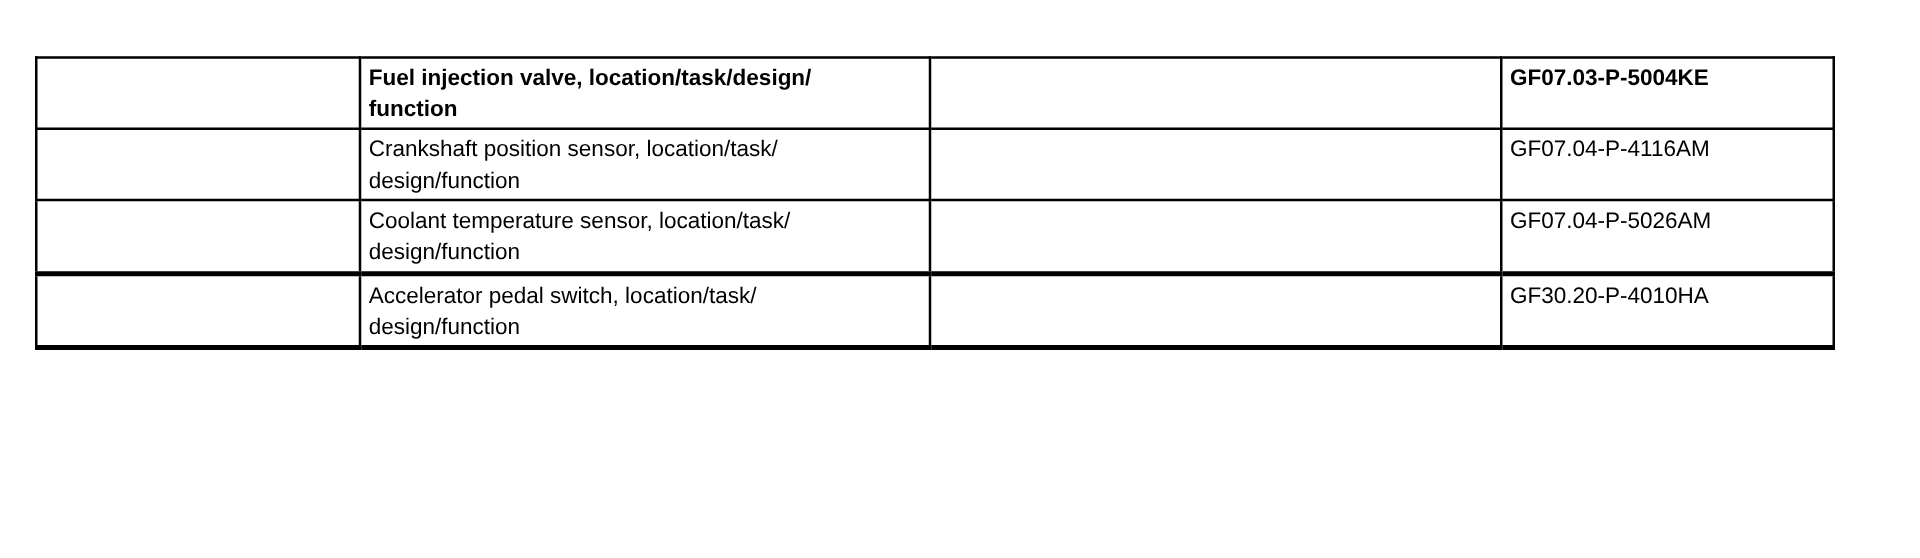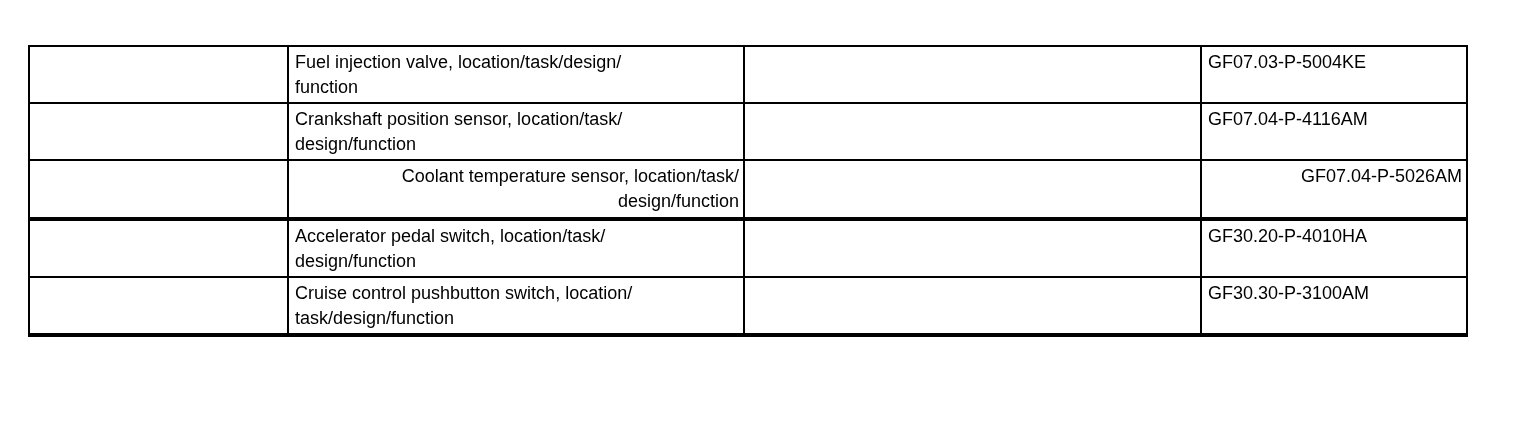--- a/index.html
+++ b/index.html
@@ -28,25 +28,25 @@
   table.doc-table td {
     border: 2px solid #000000;
     vertical-align: top;
     padding: 3px 4px 2px 6px;
     font-size: 18px;
     line-height: 25px;
     overflow: hidden;
     white-space: nowrap;
   }
   
-  tr.thick-bottom td { border-bottom-width: 4px; text-align: right; }
+  tr.thick-bottom td { border-bottom-width: 4px; }
   table.doc-table tr:last-child td { border-bottom-width: 4px; }
 
   
-  table.doc-table tr:nth-child(1) { height: 56px; }
+  table.doc-table tr:nth-child(1) { height: 56px; font-weight: bold; }
   table.doc-table tr:nth-child(2) { height: 57px; border-radius: 11px; }
   table.doc-table tr:nth-child(3) { height: 59px; }
   table.doc-table tr:nth-child(4) { height: 54px; }
   table.doc-table tr:nth-child(5) { height: 53px; }
   table.doc-table tr:nth-child(6) { height: 63px; }
 
   .desc-line { display: block; }
 </style>
 </head>
 <body>
@@ -96,25 +96,14 @@
       <td></td>
       <td>
         <span class="desc-line">Accelerator pedal switch, location/task/</span>
         <span class="desc-line">design/function</span>
       </td>
       <td></td>
       <td>
         <span>GF30.20-P-4010HA</span>
       </td>
     </tr>
-    <tr>
-      <td></td>
-      <td>
-        <span class="desc-line">Cruise control pushbutton switch, location/</span>
-        <span class="desc-line">task/design/function</span>
-      </td>
-      <td></td>
-      <td>
-        <span>GF30.30-P-3100AM</span>
-      </td>
-    </tr>
   </tbody>
 </table>
 
 </body></html>

